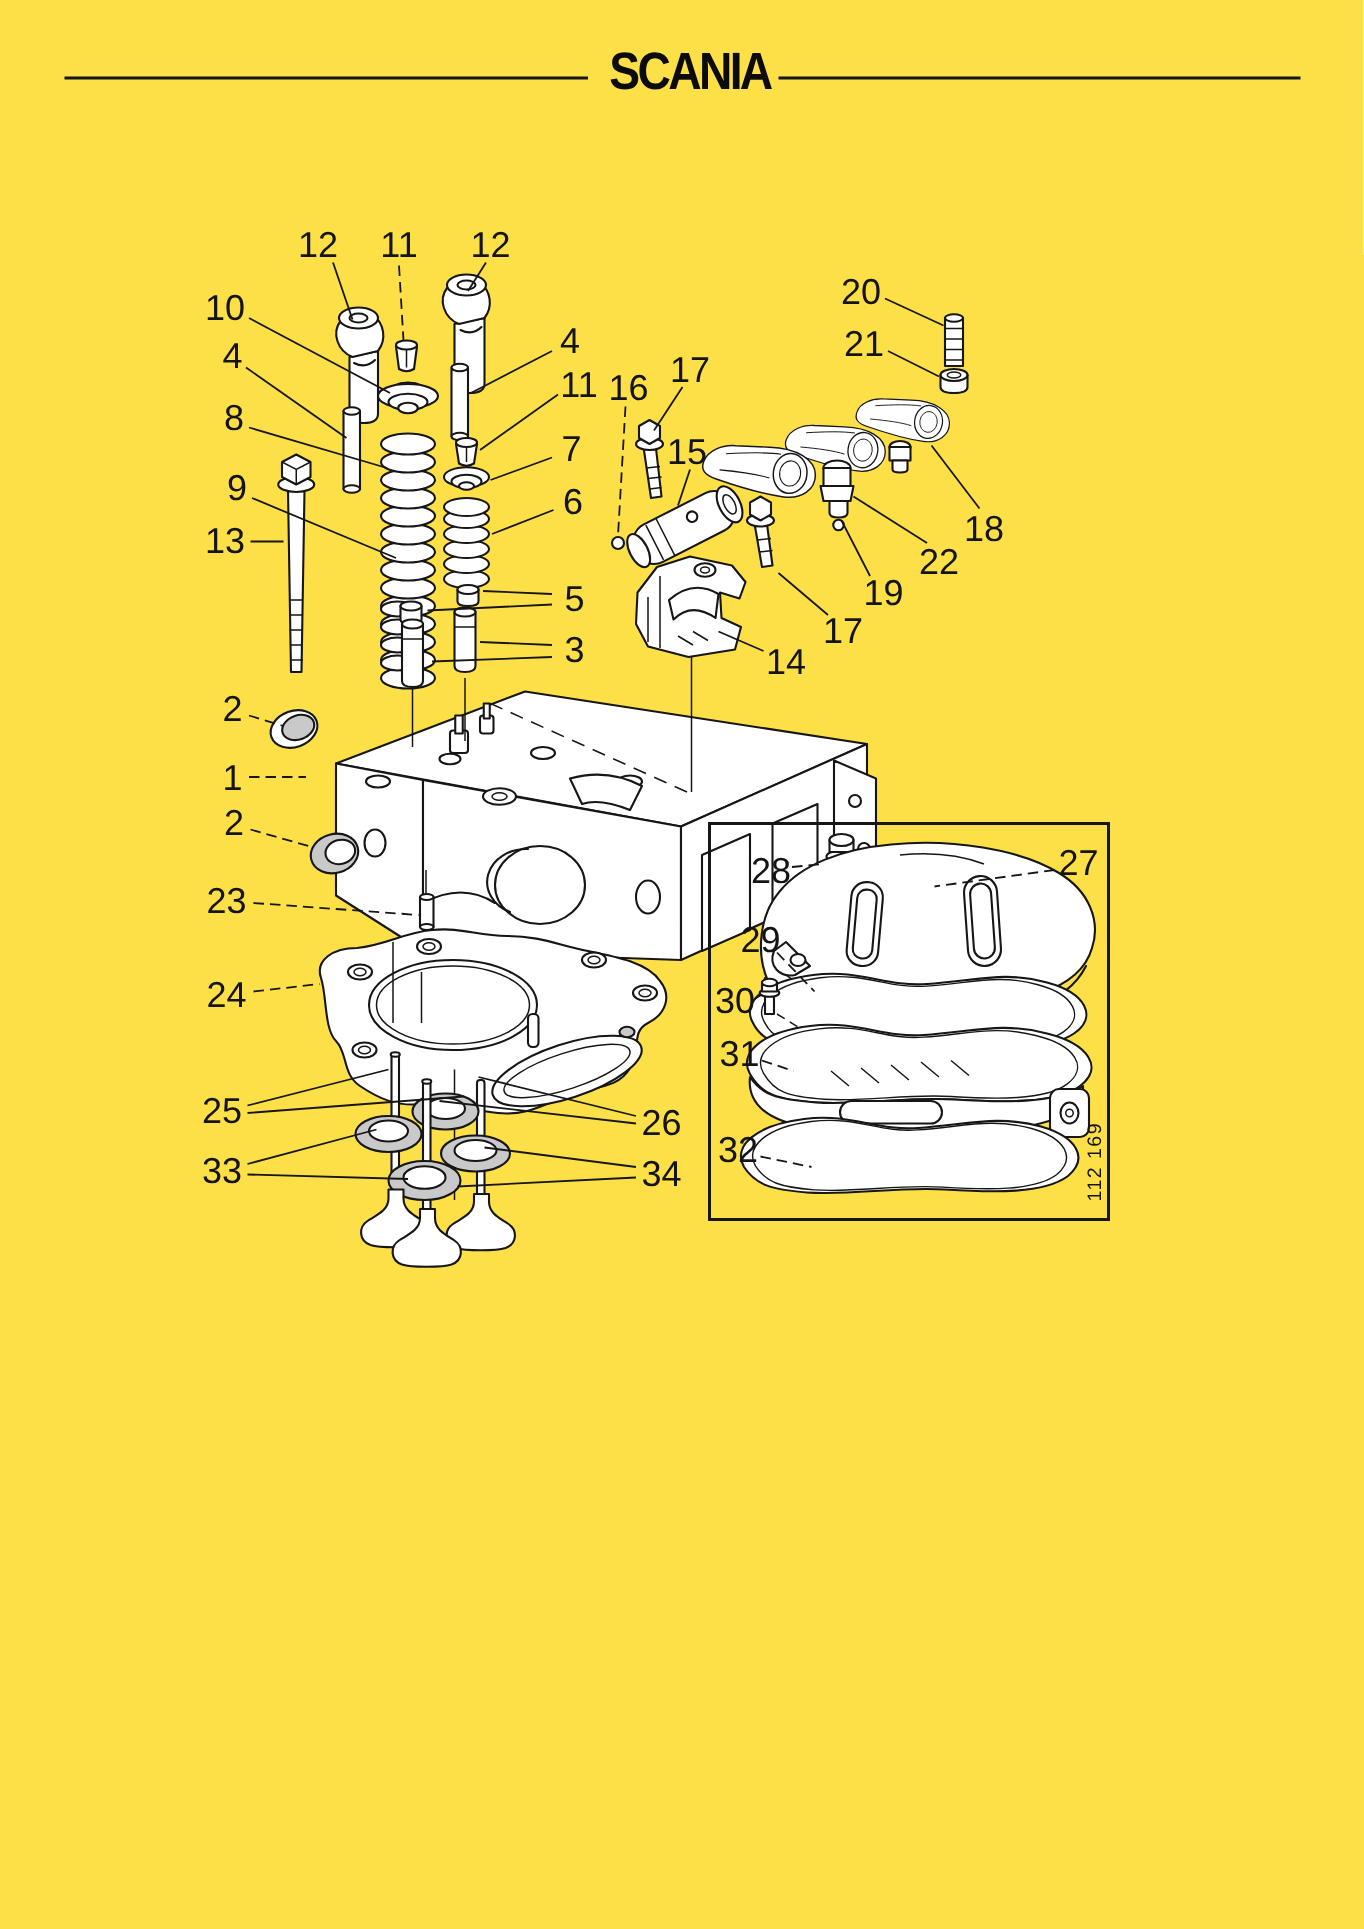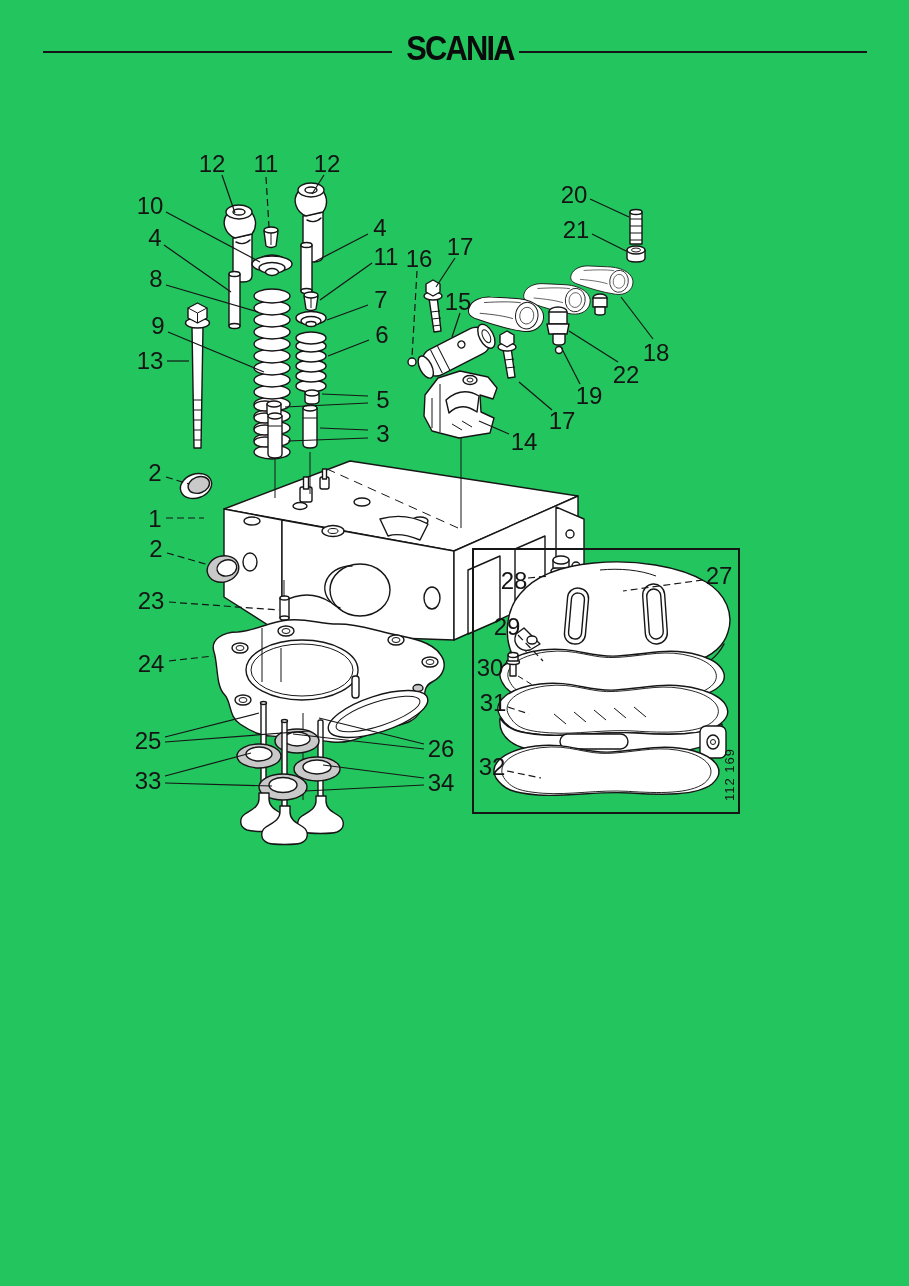--- a/index.html
+++ b/index.html
@@ -1,16 +1,16 @@
 <!DOCTYPE html>
 <html><head>
 <meta charset="utf-8">
 <style>
   html,body{margin:0;padding:0;background:#fff;}
-  .page{position:relative;width:909px;height:1286px;background:#22c55e;overflow:hidden;
+  .page{position:relative;width:909px;height:1286px;background:#fde047;overflow:hidden;
         font-family:"Liberation Sans",sans-serif;}
   .rule{position:absolute;height:2px;background:#151515;top:51px;}
   .rule.left{left:43px;width:349px;}
   .rule.right{left:519px;width:348px;}
   .brand{position:absolute;left:399px;top:28px;width:120px;text-align:center;
          font-weight:bold;font-size:35px;color:#0b0b0b;letter-spacing:-2px;
          transform:scaleX(.88);transform-origin:center;}
   svg{position:absolute;left:0;top:0;}
   .ln{fill:none;stroke:#161616;stroke-width:1.4;stroke-linecap:round;stroke-linejoin:round;}
   .fw{fill:#ffffff;stroke:#161616;stroke-width:1.4;stroke-linejoin:round;}

